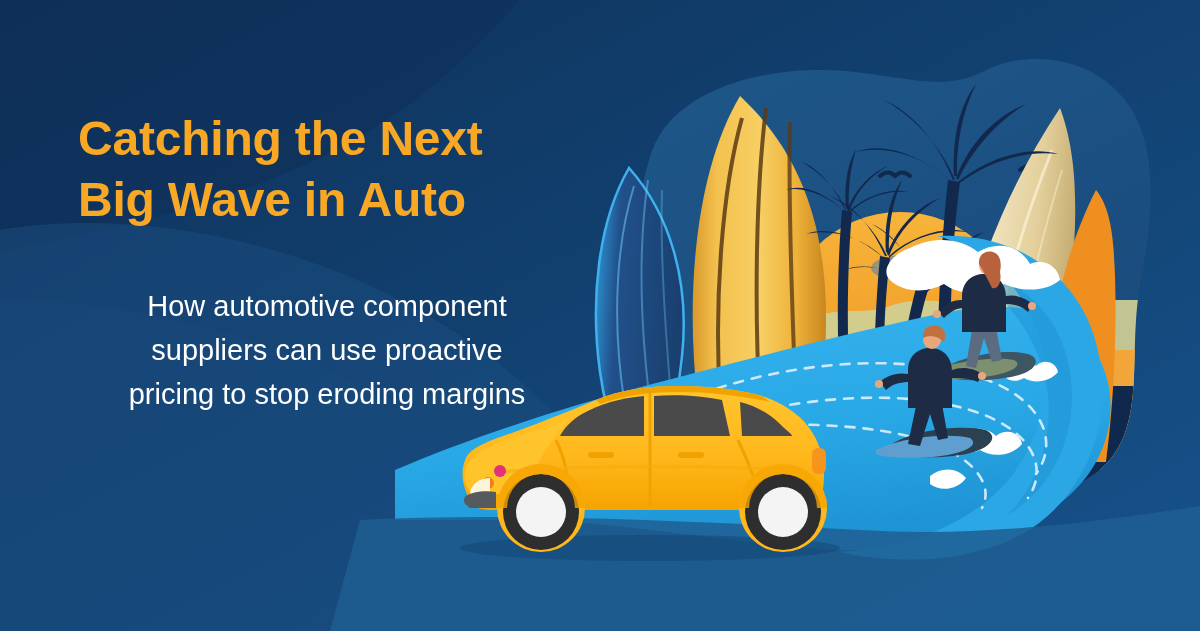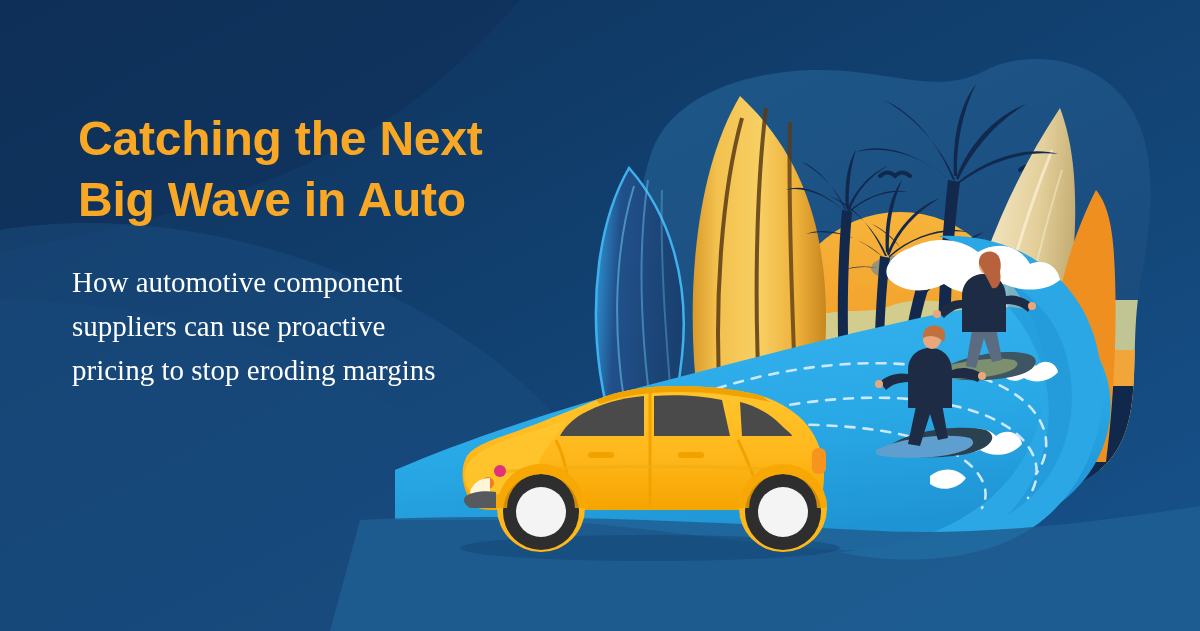--- a/index.html
+++ b/index.html
@@ -40,29 +40,30 @@
     line-height: 1.28;
     font-weight: bold;
     letter-spacing: -0.2px;
     color: #f9a826;
     font-family: "Liberation Sans", sans-serif;
     white-space: pre-line;
   }
   #subhead {
     position: absolute;
     left: 72px;
-    top: 260px;
+    top: 284px;
     margin: 0;
     width: 510px;
     font-size: 29px;
     line-height: 1.52;
     font-weight: 400;
     color: #ffffff;
-    font-family: Liberation Serif, serif;
+    font-family: Liberation Sans, sans-serif;
     white-space: pre-line;
+    text-align: center;
   }
 </style>
 </head>
 <body>
 
 <div id="banner">
 
   <svg id="art" viewBox="0 0 1200 631" preserveAspectRatio="xMidYMid slice" xmlns="http://www.w3.org/2000/svg">
     <defs>
       <linearGradient id="bgGrad" x1="0" y1="0" x2="1" y2="1">

